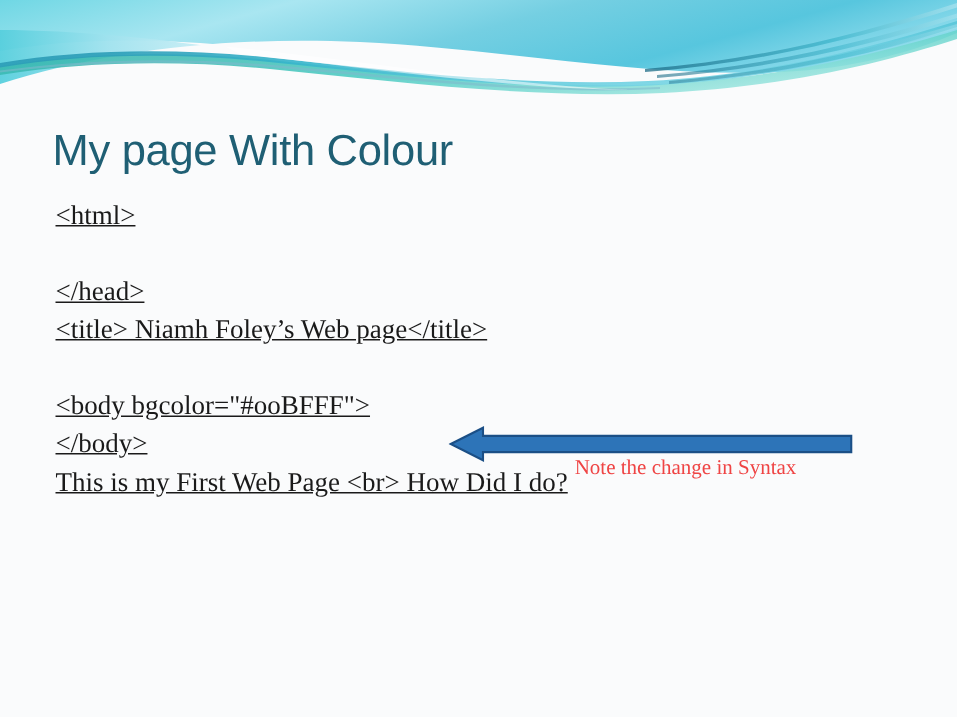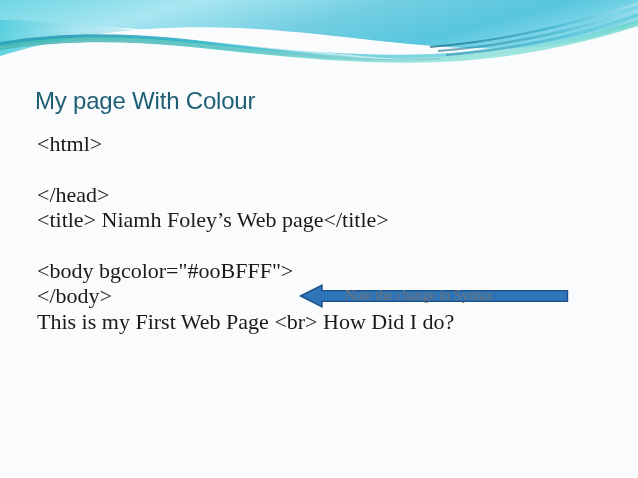--- a/index.html
+++ b/index.html
@@ -31,42 +31,43 @@
     height: 86px;
   }
 
   
   #slide-title {
     position: absolute;
     left: 35px;
     top: 80px;
     width: 570px;
     font-family: "Liberation Sans", "DejaVu Sans", sans-serif;
-    font-size: 24px;
+    font-size: 29px;
     line-height: 42px;
     font-weight: 400;
     color: #1f5f74;
     letter-spacing: -0.2px;
     white-space: nowrap;
   }
 
   
   #code-block {
     position: absolute;
     left: 37px;
     top: 131px;
     width: 580px;
   }
   .code-line {
     font-family: "Liberation Serif", "DejaVu Serif", serif;
-    font-size: 22px;
+    font-size: 18px;
     line-height: 25.4px;
     color: #1a1a1a;
     white-space: pre;
     height: 25.4px;
+    text-decoration: underline;
   }
   .code-line.blank {
     color: transparent;
   }
 
   
   #callout-arrow {
     position: absolute;
     left: 299px;
     top: 284px;
@@ -77,28 +78,28 @@
     position: absolute;
     left: 0;
     top: 0;
     width: 270px;
     height: 24px;
     display: block;
   }
   #callout-label {
     position: absolute;
     left: 46px;
-    top: 0;
+    top: 17px;
     width: 224px;
     height: 24px;
     line-height: 23px;
-    text-align: left;
+    text-align: center;
     font-family: "Liberation Serif", "DejaVu Serif", serif;
     font-size: 14px;
-    color: #737373;
+    color: #ef4444;
     white-space: nowrap;
   }
 </style>
 </head>
 <body>
 
 <div id="slide">
 
   <div id="wave-header">
     <svg viewBox="0 0 638 86" preserveAspectRatio="none" xmlns="http://www.w3.org/2000/svg">

